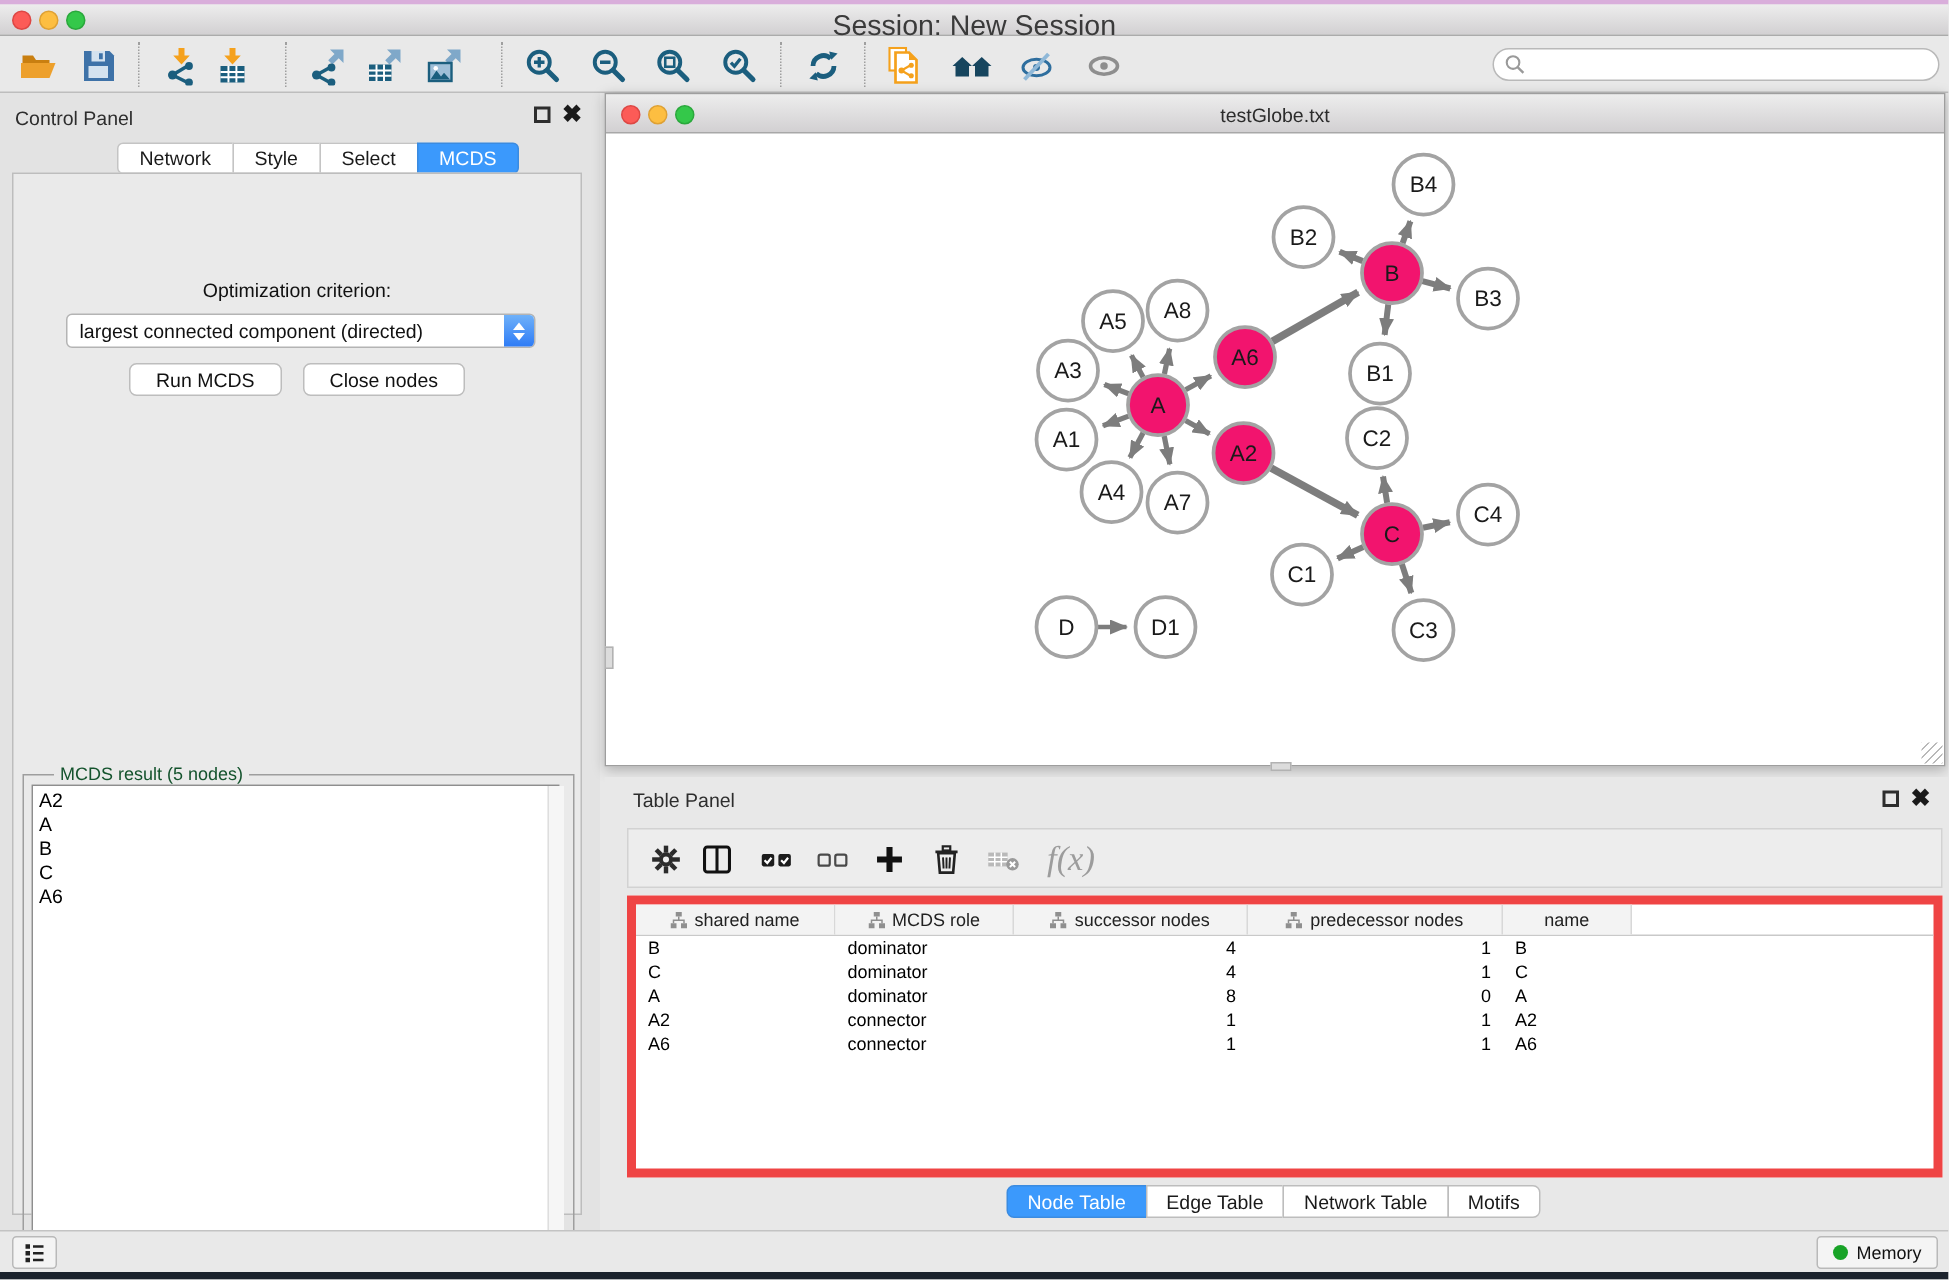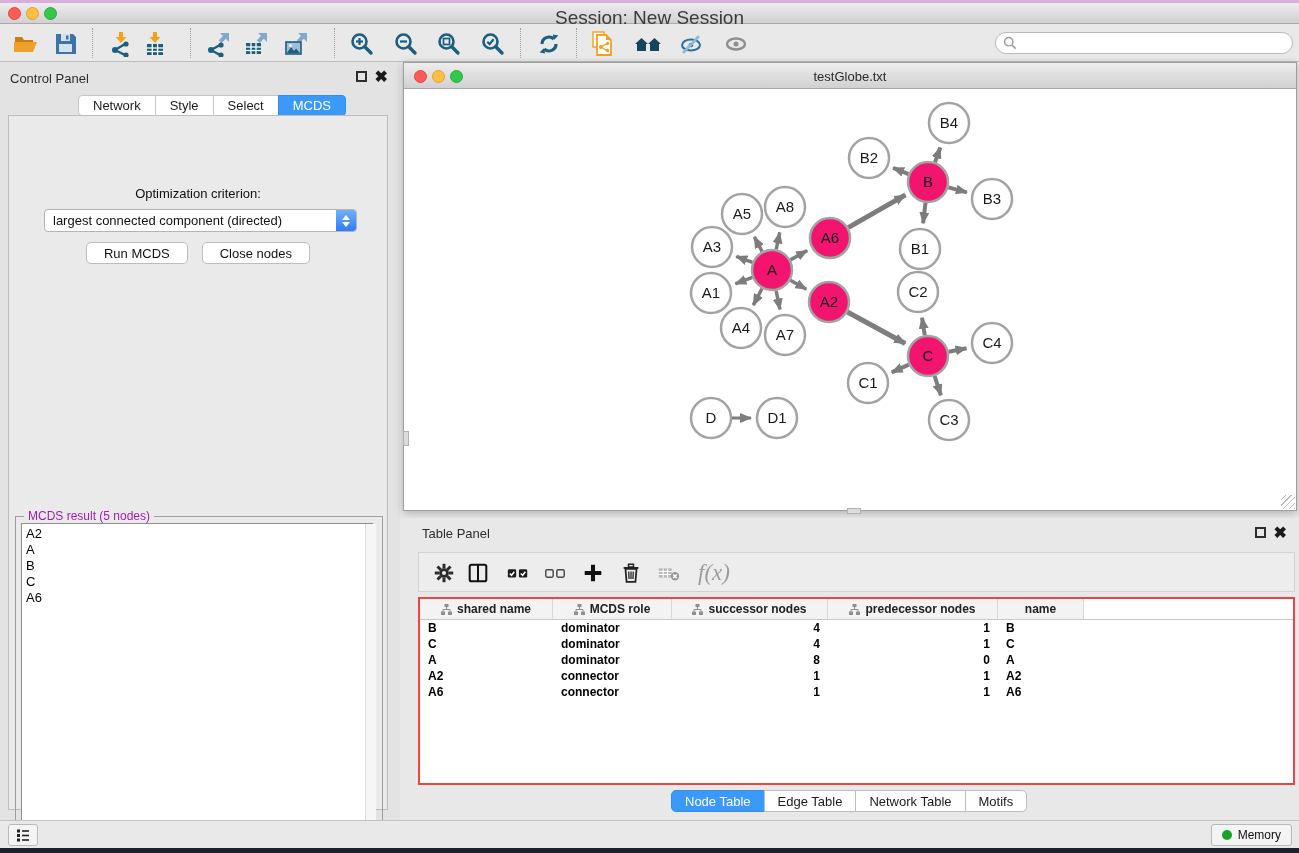--- a/index.html
+++ b/index.html
@@ -55,22 +55,22 @@
   .tri-up { width:0;height:0;border-left:4px solid transparent;border-right:4px solid transparent;
     border-bottom:5px solid #fff; }
   .tri-down { width:0;height:0;border-left:4px solid transparent;border-right:4px solid transparent;
     border-top:5px solid #fff; }
   .cp-buttons { position:absolute; left:0; top:126px; width:100%; display:flex;
     justify-content:center; gap:14px; }
   .mac-btn { height:22px; padding:0 17px; background:#fff; border:1px solid #bdbdbd;
     border-radius:5px; font-size:13px; color:#111; display:flex; align-items:center; }
   .groupbox { position:absolute; left:6px; top:400px; width:368px; height:334px;
     border:1px solid #9e9e9e; }
-  .groupbox-legend { position:absolute; left:8px; top:-8px; background:#eaeaea;
-    padding:0 4px; font-size:12px; color:#a21caf; }
+  .groupbox-legend { position:absolute; left:20px; top:-8px; background:#eaeaea;
+    padding:0 4px; font-size:12px; color:#14532d; }
   .mcds-list { position:absolute; left:5px; top:6px; width:352px; height:321px; background:#fff;
     border:1px solid #8e8e8e; padding:2px 0 0 4px; overflow:hidden; }
   .mcds-scroll { position:absolute; right:6px; top:7px; width:11px; height:319px;
     background:#f6f6f6; border-left:1px solid #dedede; }
   .mcds-item { font-size:13px; color:#000; line-height:16px; }
 
   
   .net-window { position:absolute; left:403px; top:62px; width:894px; height:449px;
     background:#fff; border:1px solid #9e9e9e; box-shadow:0 2px 8px rgba(0,0,0,0.25); }
   .net-titlebar { position:absolute; left:0; top:0; width:100%; height:26px;
@@ -90,21 +90,21 @@
   
   .table-panel { position:absolute; left:403px; top:518px; width:896px; height:302px; background:#e8e8e8; }
   .tp-header { position:absolute; left:19px; top:8px; font-size:13px; color:#2d2d2d; }
   .tp-btns { right:12px; }
   .tp-toolbar { position:absolute; left:15px; top:34px; width:877px; height:40px;
     background:#ededed; border:1px solid #d2d2d2; }
   .tp-icon { position:absolute; top:5px; width:30px; height:30px; display:flex;
     align-items:center; justify-content:center; }
   .fx-label { font-family:"Liberation Serif", serif; font-style:italic; font-size:23px; color:#9c9c9c; }
   .ntable { position:absolute; left:15px; top:79px; width:877px; height:188px;
-    background:#fff; border:2px solid #ef4444; overflow:hidden;font-weight:bold; }
+    background:#fff; border:6px solid #ef4444; overflow:hidden; }
   .thead { display:flex; height:21px; border-bottom:1px solid #c9c9c9; }
   .th { background:#f3f3f3; border-right:1px solid #d8d8d8; display:flex; align-items:center;
     justify-content:center; gap:5px; font-size:12px; color:#222; }
   .trow { display:flex; height:16px; align-items:center; }
   .tcell { font-size:12px; color:#000; padding:0 8px; white-space:nowrap; overflow:hidden; }
   .tcell.right { text-align:right; }
   .tp-tabs { position:absolute; left:268px; top:272px; display:flex; }
   .tp-tab { height:22px; padding:0 13px; background:#fff; border:1px solid #bdbdbd;
     margin-left:-1px; font-size:13px; color:#1a1a1a; display:flex; align-items:center; }
   .tp-tab:first-child { border-radius:5px 0 0 5px; margin-left:0; }

